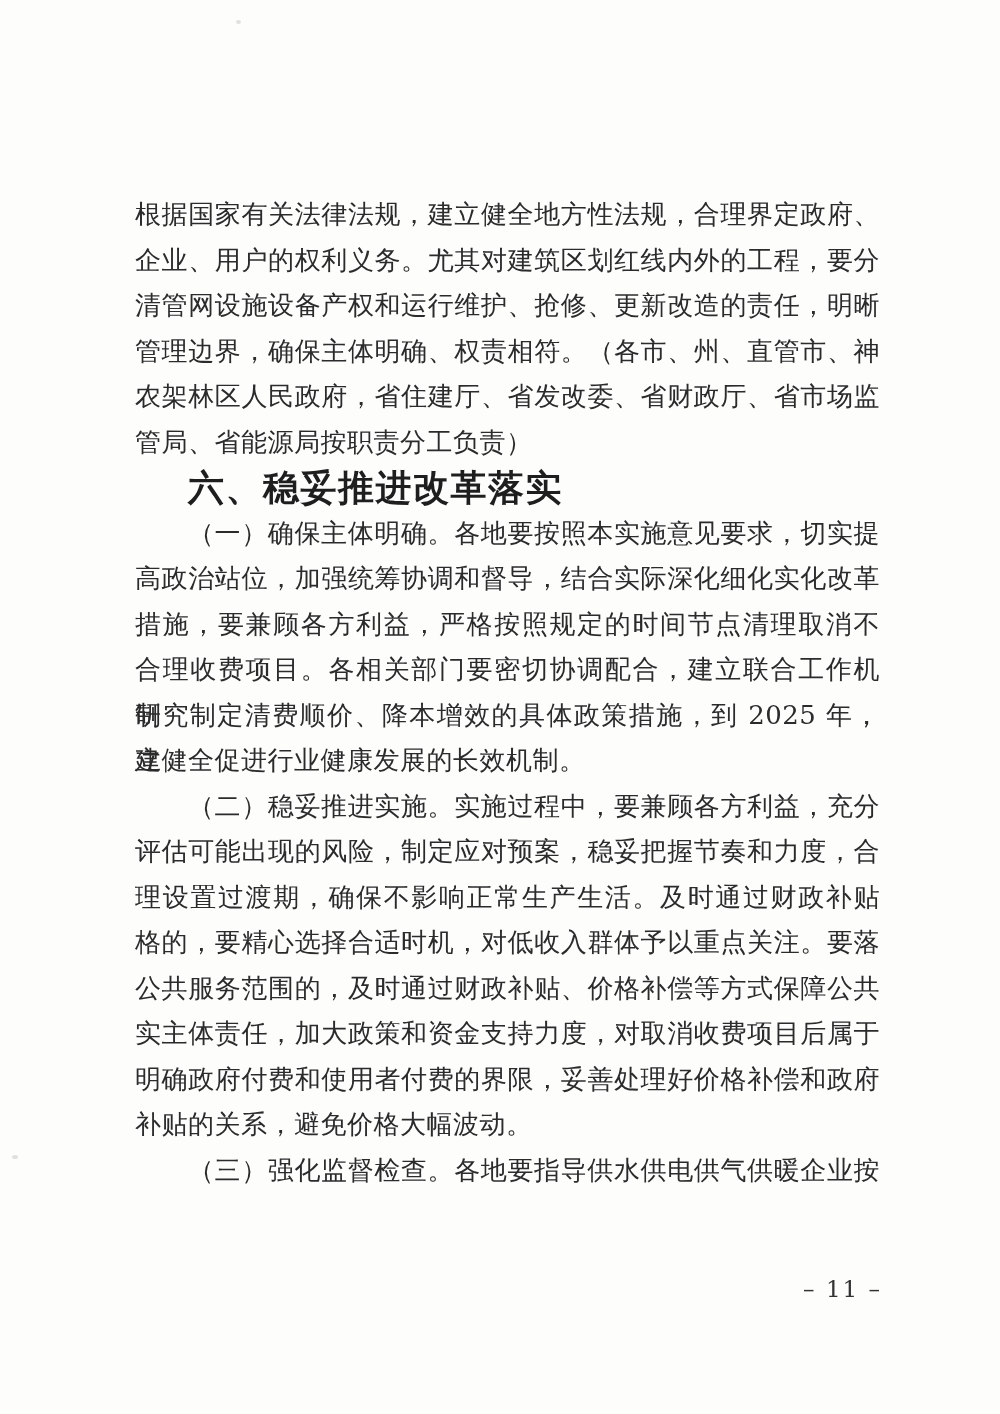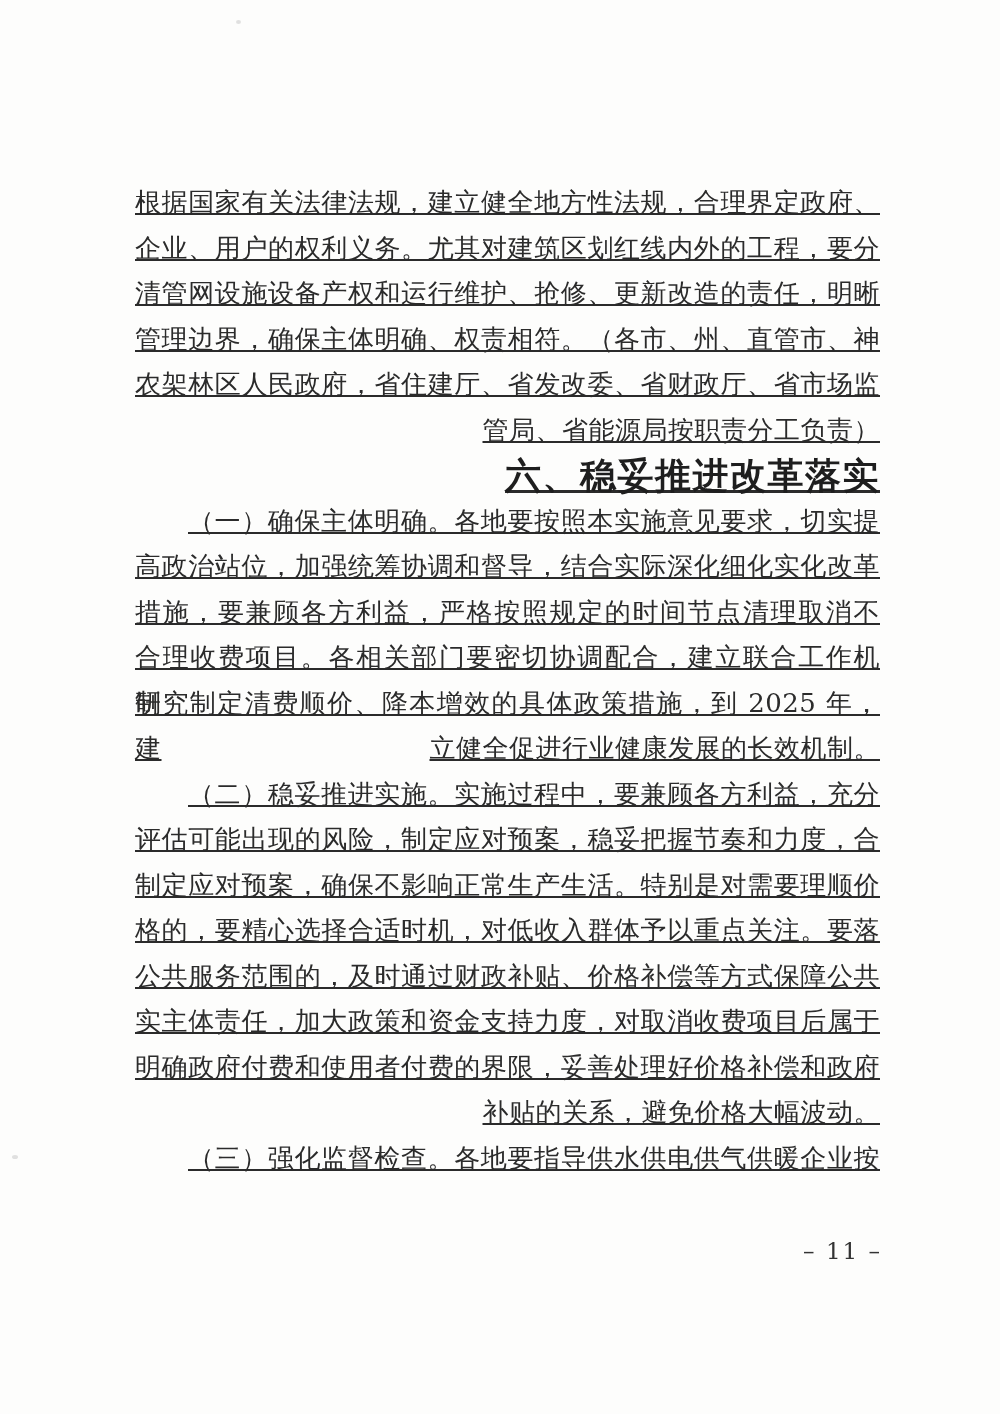--- a/index.html
+++ b/index.html
@@ -11,54 +11,52 @@
     position: relative;
     width: 1000px;
     height: 1414px;
     background: #fdfdfc;
     overflow: hidden;
     font-family: "DejaVu Serif", "Liberation Serif", serif;
   }
   .content {
     position: absolute;
     left: 135px;
-    top: 180px;
+    top: 192px;
     width: 745px;
     color: #2b2b2b;
     font-size: 26px;
     letter-spacing: 0.5px;
     line-height: 45.5px;
-    text-decoration: underline;
   }
   .para { margin: 0; }
   .line {
     display: block;
     height: 45.5px;
     overflow: visible;
     white-space: nowrap;
-    text-align: right;
   }
   .line.just {
     white-space: normal;
     text-align: justify;
     text-align-last: justify;
     text-justify: inter-character;
   }
   .line.indent {
     text-indent: 53px;
   }
   .para.heading .line {
     font-weight: 700;
     font-size: 36px;
     letter-spacing: 1.5px;
     color: #1e1e1e;
   }
   .pagenum {
     position: absolute;
-    top: 1238px;
+    top: 1276px;
     right: 118px;
     font-size: 23px;
     letter-spacing: 2px;
     color: #333333;
     font-family: "DejaVu Serif", "Liberation Serif", serif;
   }
   .speck {
     position: absolute;
     background: #c9c9c9;
     border-radius: 50%;
@@ -87,21 +85,21 @@
         <div class="line just indent">（一）确保主体明确。各地要按照本实施意见要求，切实提</div>
         <div class="line just">高政治站位，加强统筹协调和督导，结合实际深化细化实化改革</div>
         <div class="line just">措施，要兼顾各方利益，严格按照规定的时间节点清理取消不</div>
         <div class="line just">合理收费项目。各相关部门要密切协调配合，建立联合工作机制，</div>
         <div class="line just">研究制定清费顺价、降本增效的具体政策措施，到 2025 年，建</div>
         <div class="line">立健全促进行业健康发展的长效机制。</div>
       </div>
       <div class="para">
         <div class="line just indent">（二）稳妥推进实施。实施过程中，要兼顾各方利益，充分</div>
         <div class="line just">评估可能出现的风险，制定应对预案，稳妥把握节奏和力度，合</div>
-        <div class="line just">制定应对预案，确保不影响正常生产生活。特别是对需要理顺价</div>
+        <div class="line just">理设置过渡期，确保不影响正常生产生活。及时通过财政补贴</div>
         <div class="line just">格的，要精心选择合适时机，对低收入群体予以重点关注。要落</div>
         <div class="line just">公共服务范围的，及时通过财政补贴、价格补偿等方式保障公共</div>
         <div class="line just">实主体责任，加大政策和资金支持力度，对取消收费项目后属于</div>
         <div class="line just">明确政府付费和使用者付费的界限，妥善处理好价格补偿和政府</div>
         <div class="line">补贴的关系，避免价格大幅波动。</div>
       </div>
       <div class="para">
         <div class="line just indent">（三）强化监督检查。各地要指导供水供电供气供暖企业按</div>
       </div>
     </div>

